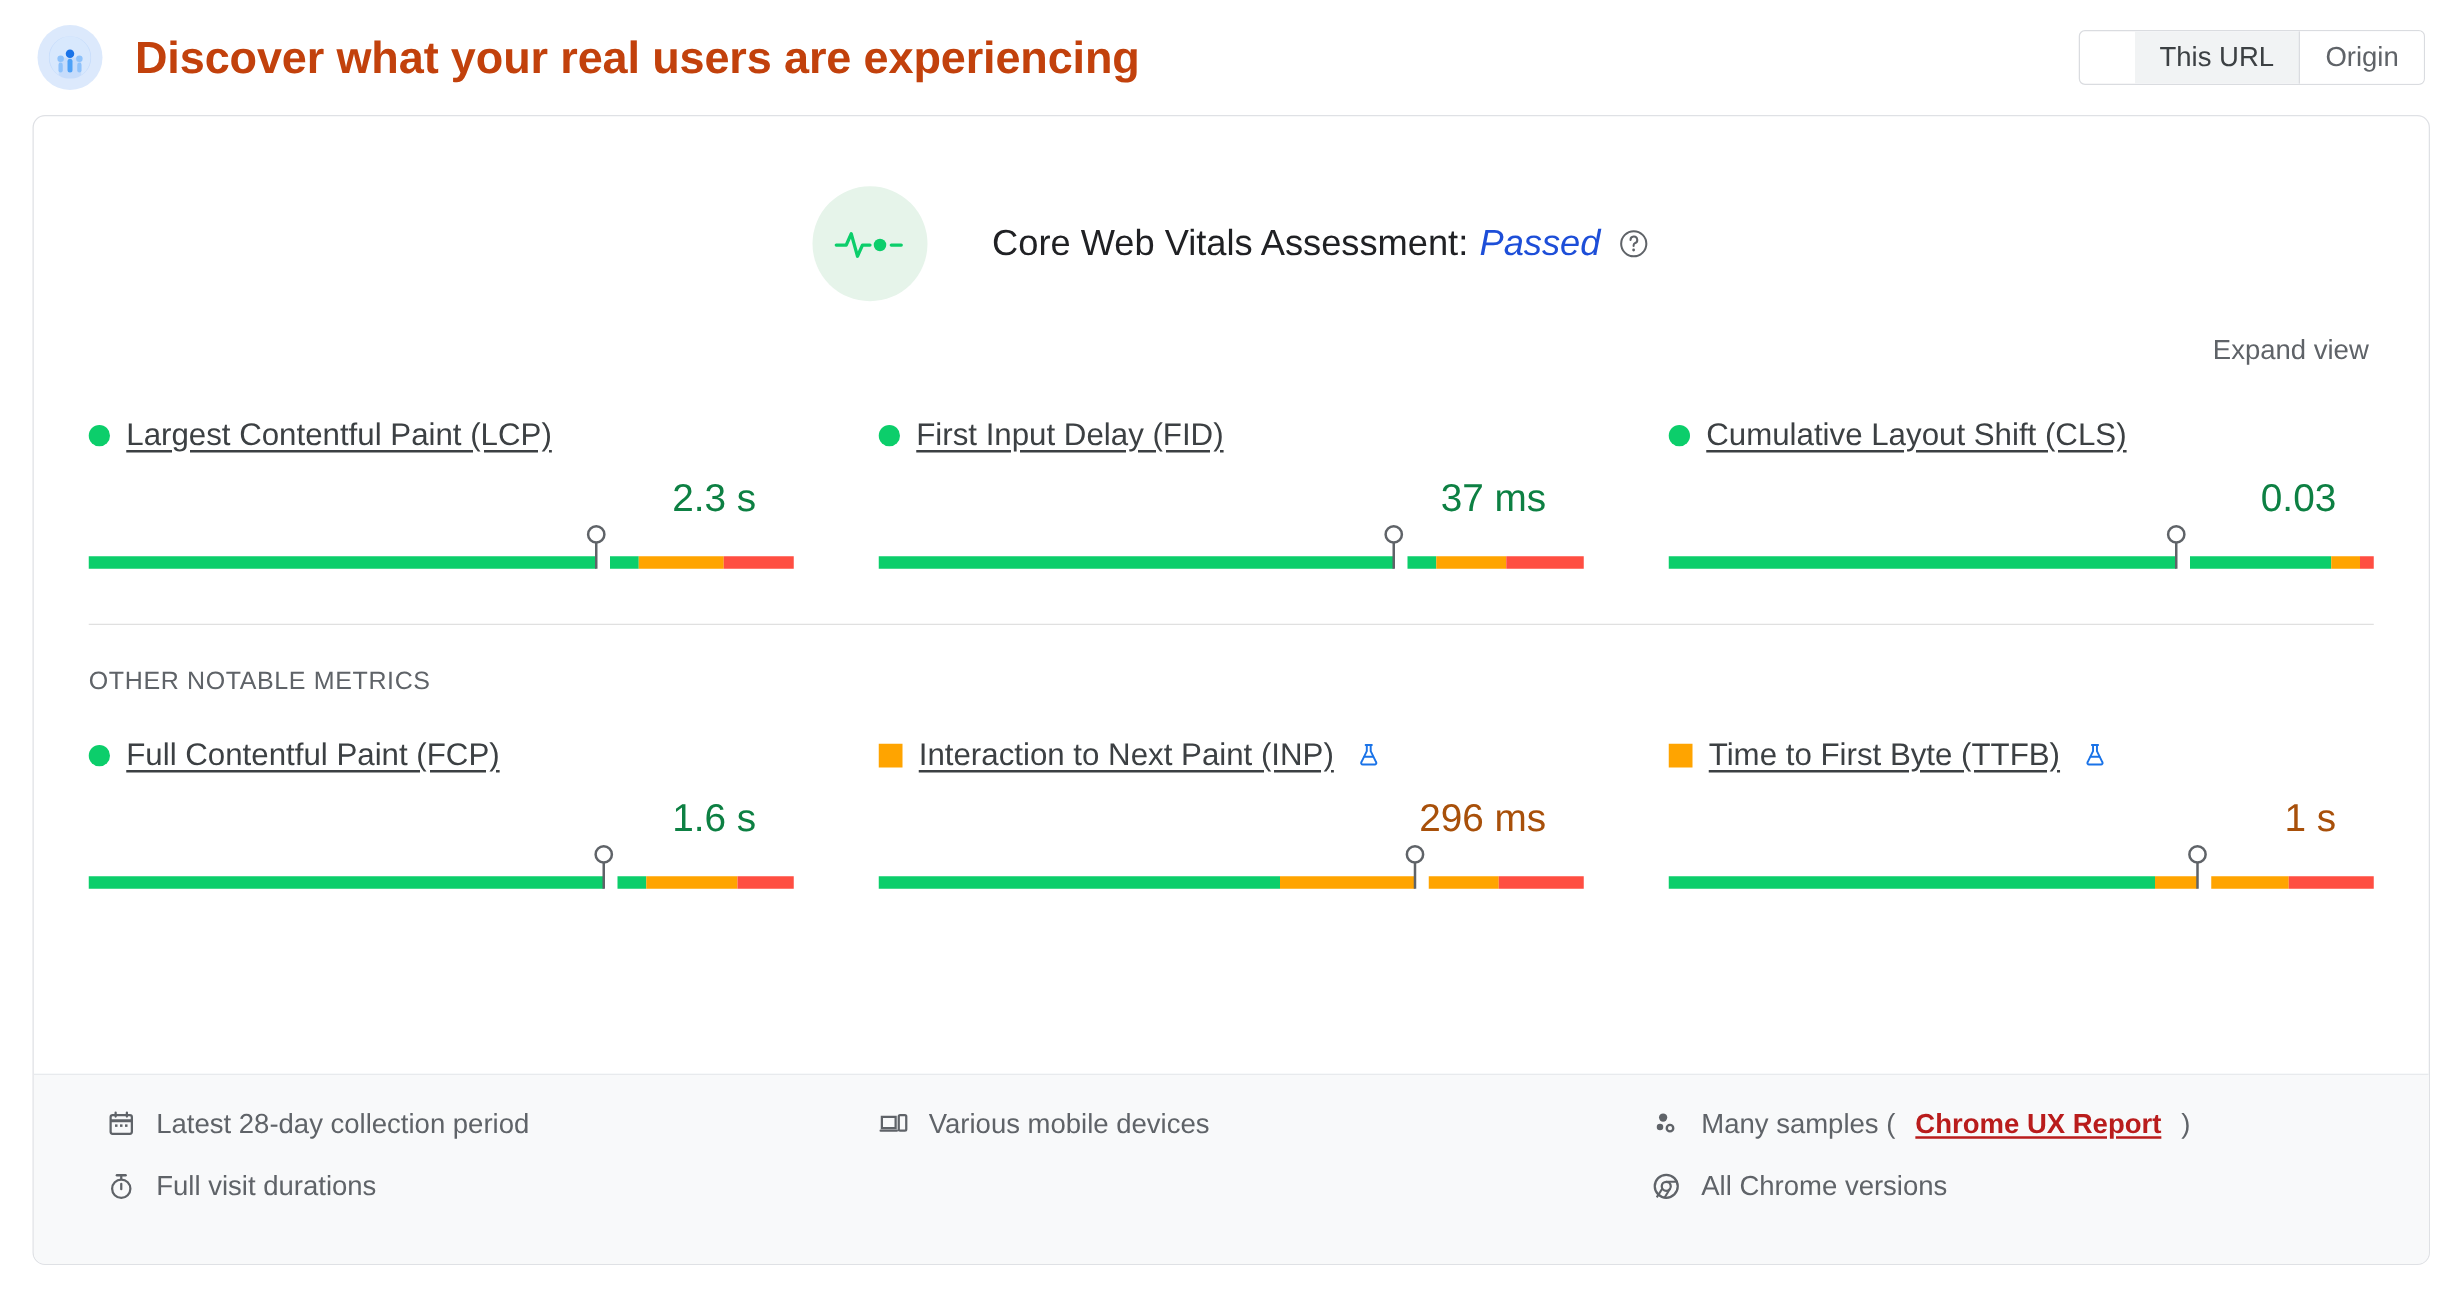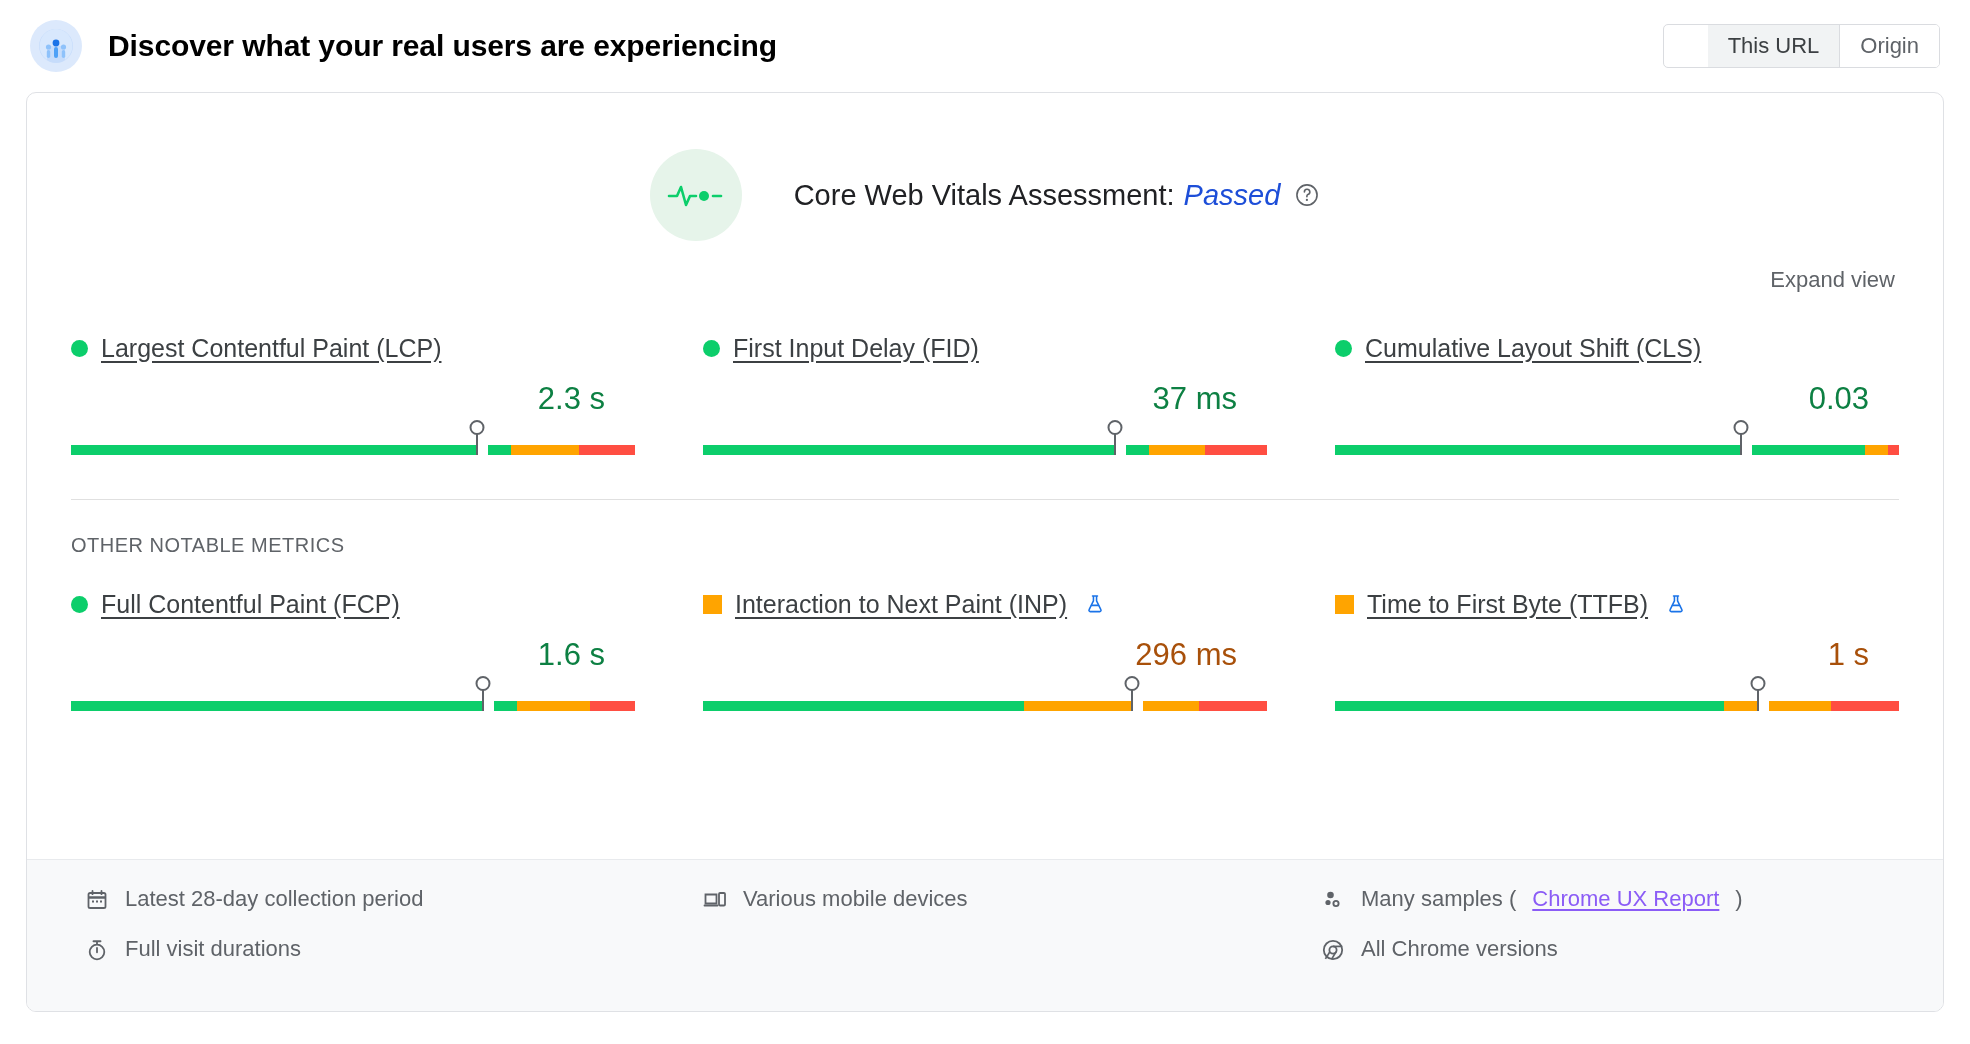--- a/index.html
+++ b/index.html
@@ -26,23 +26,23 @@
   }
   .header-logo {
     width: 52px; height: 52px;
     border-radius: 50%;
     background: #dce9fc;
     display: flex; align-items: center; justify-content: center;
     flex: none;
     overflow: hidden;
   }
   .header-title {
-    font-size: 30px;
+    font-size: 36px;
     font-weight: 700;
-    color: #000000;
+    color: #c2410c;
     letter-spacing: -0.1px;
     margin-left: 26px;
   }
   .seg-control {
     margin-left: auto;
     display: flex;
     border: 1px solid #dadce0;
     border-radius: 5px;
     overflow: hidden;
     height: 44px;
@@ -222,31 +222,32 @@
     border-top: 1px solid #e8eaed;
     display: grid;
     grid-template-columns: repeat(3, 1fr);
     padding: 26px 44px 26px 58px;
     column-gap: 40px;
     height: 152px;
   }
   .footer-col { display: flex; flex-direction: column; gap: 24px; }
   .footer-item {
     display: flex;
-    align-items: flex-end;
+    align-items: center;
     gap: 16px;
     font-size: 22px;
     color: #5f6368;
   }
   .footer-icon { width: 24px; height: 24px; display: inline-flex; flex: none; }
   .footer-link {
     text-decoration: underline;
     text-underline-offset: 3px;
     cursor: pointer;
-    color: #8b5cf6;
+    color: #b91c1c;
+    font-weight: bold;
   }
 </style>
 </head>
 <body>
 
 <div class="page">
 
   <div class="header">
     <div class="header-logo">
       <svg width="34" height="34" viewBox="0 0 34 34">

